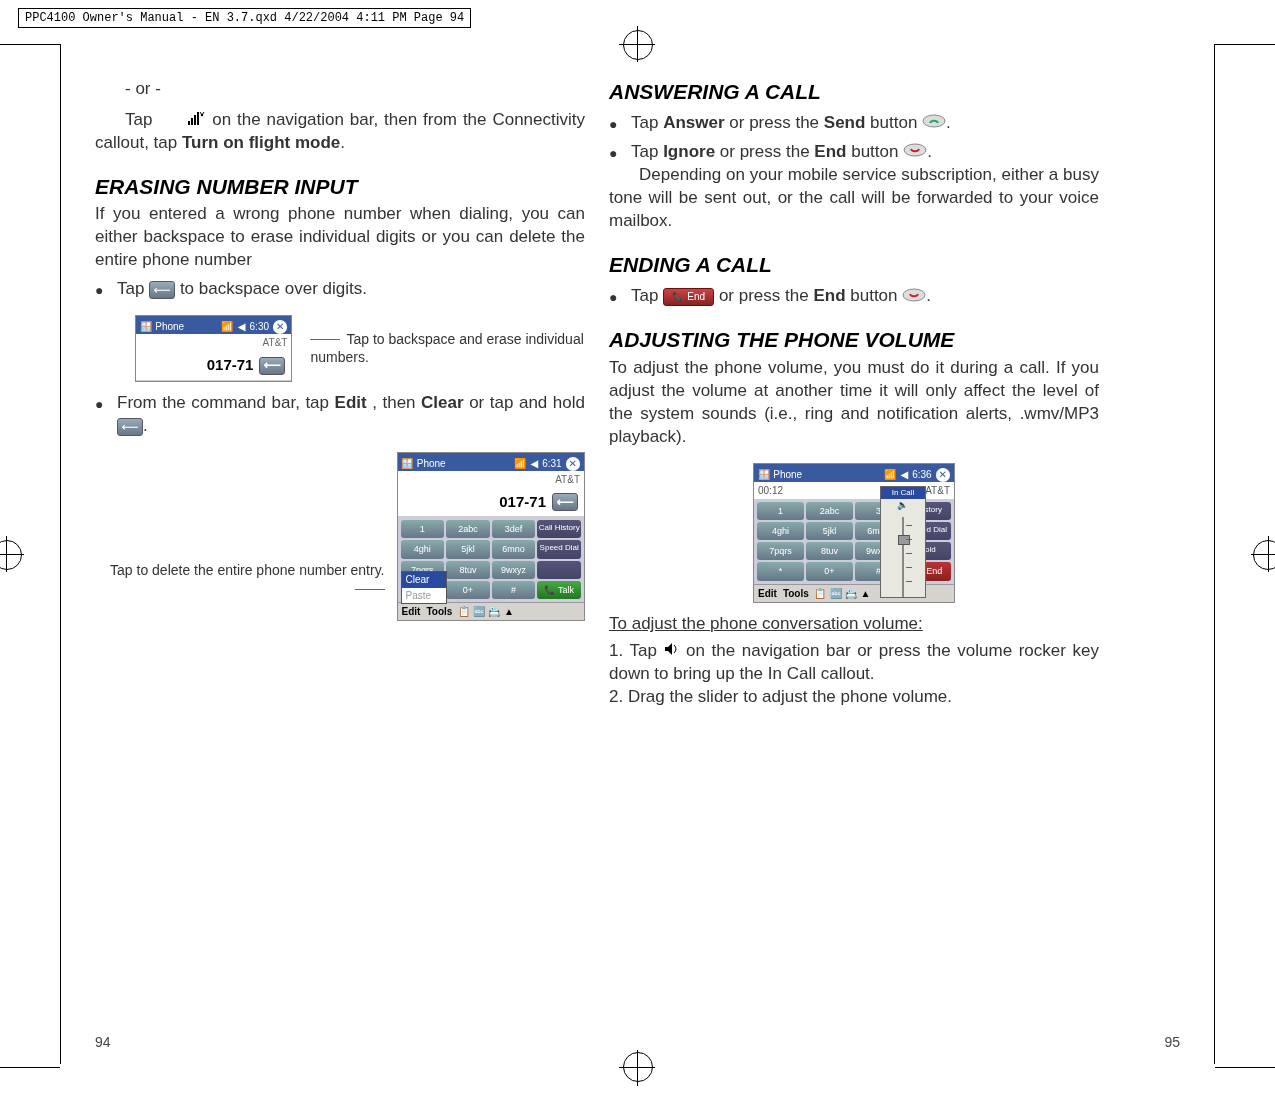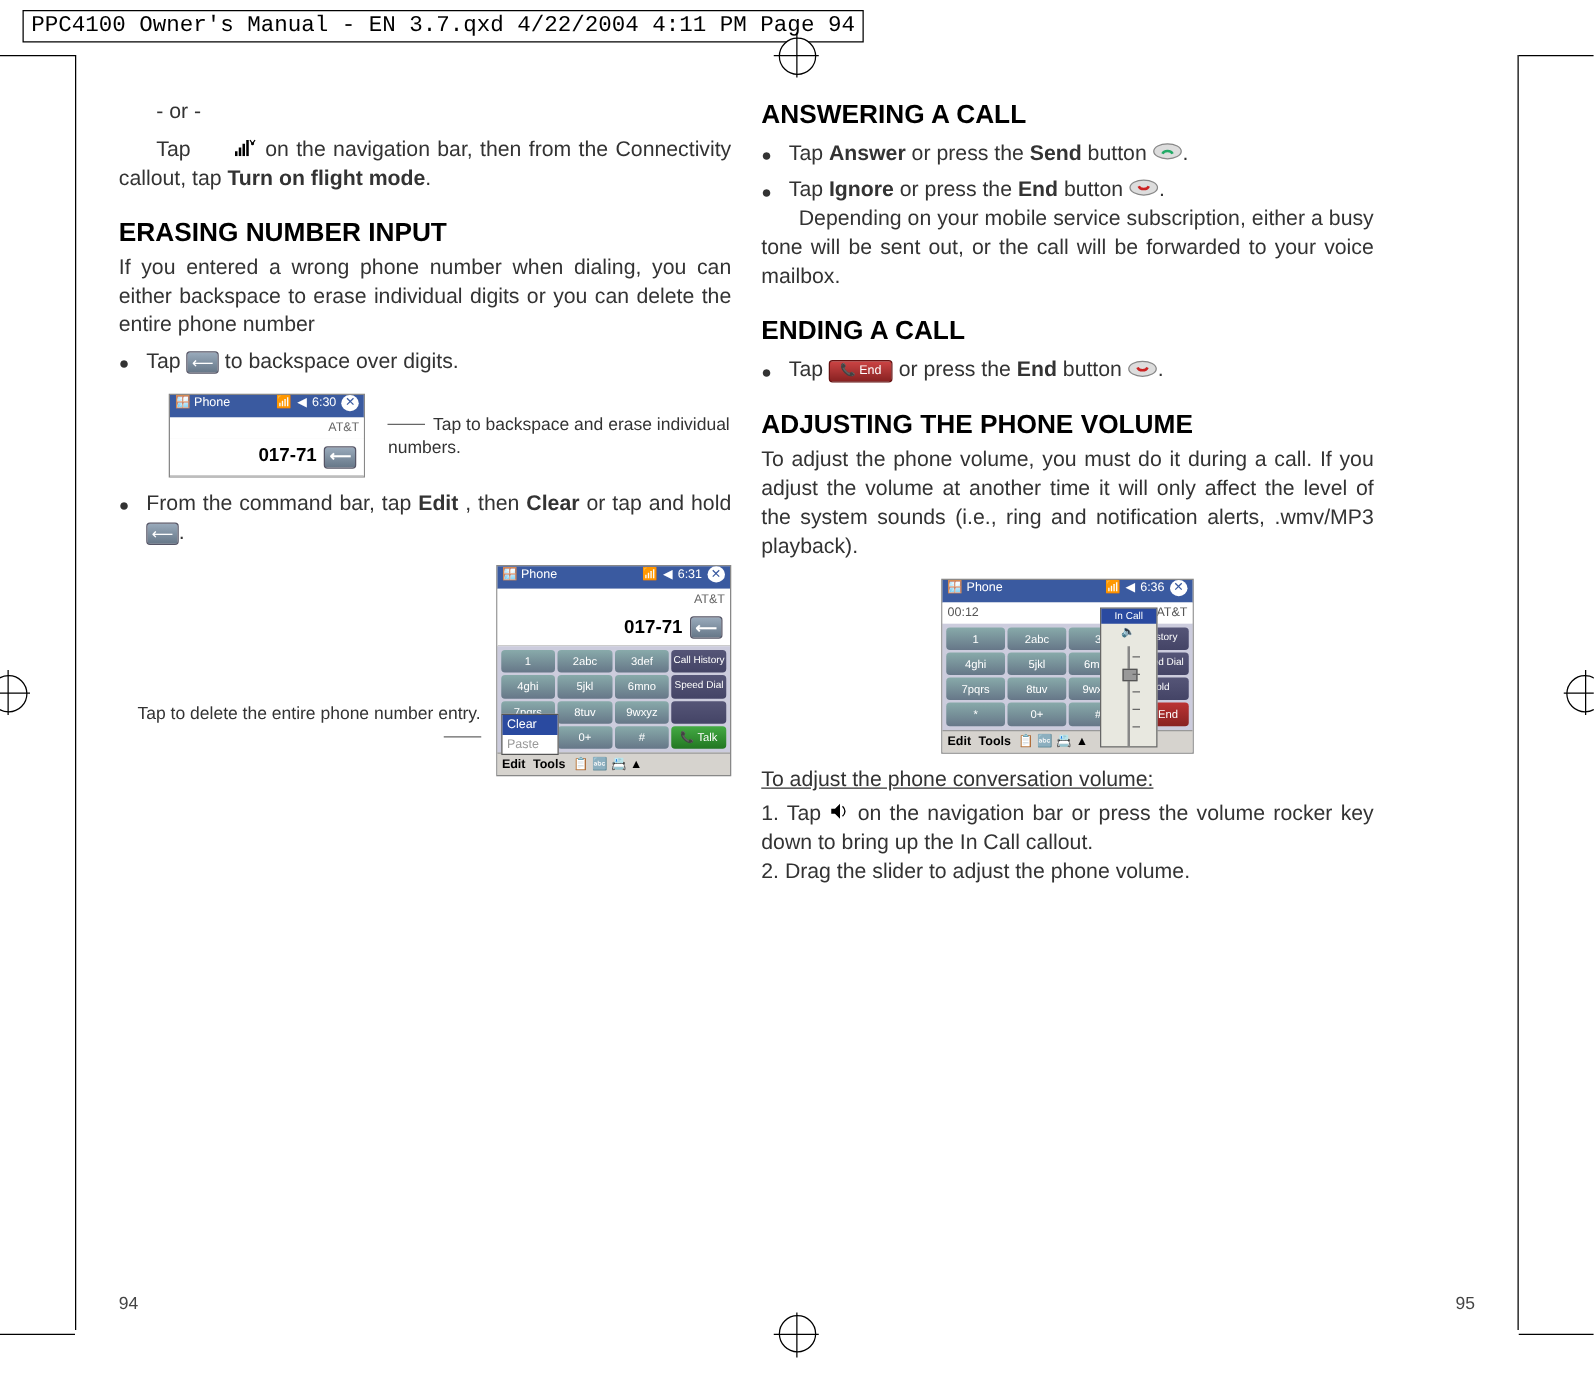--- a/index.html
+++ b/index.html
@@ -30,21 +30,21 @@
     position: absolute;
     background: #000;
   }
   .crop-cross-h { width: 36px; height: 1px; }
   .crop-cross-v { width: 1px; height: 36px; }
   .header-line {
     position: absolute;
     top: 8px;
     left: 18px;
     font-family: "Courier New", monospace;
-    font-size: 18px;
+    font-size: 12px;
     padding: 2px 6px;
     border: 1px solid #000;
   }
   .page-area {
     position: absolute;
     top: 78px;
     left: 95px;
     width: 1090px;
     height: 960px;
     display: flex;
@@ -59,20 +59,21 @@
   .col .or {
     margin-left: 30px;
     margin-bottom: 8px;
   }
   .h {
     font-size: 21px;
     font-weight: bold;
     color: #000;
     margin-top: 18px;
     margin-bottom: 2px;
+    font-style: italic;
   }
   .just {
     text-align: justify;
   }
   .bullet-row {
     display: flex;
     align-items: flex-start;
     margin-top: 6px;
   }
   .bullet-dot {
@@ -121,21 +122,21 @@
   }
   .underline {
     text-decoration: underline;
   }
   
   .ss-bar {
     background: #3a5aa0;
     color: #fff;
     height: 18px;
     display: flex;
-    align-items: flex-start;
+    align-items: flex-end;
     padding: 0 4px;
     font-size: 10px;
     justify-content: space-between;
   }
   .ss-bar .right { display:flex; gap:4px; align-items:center; }
   .ss-disp {
     background: #fff;
     text-align: right;
     padding: 4px 6px;
     font-size: 15px;

